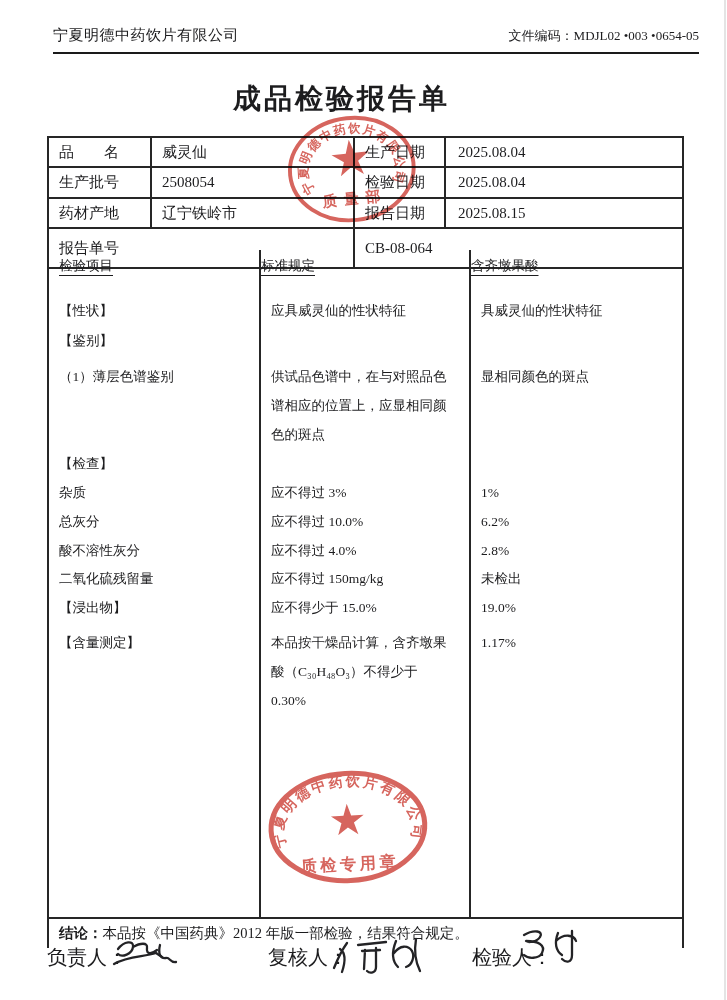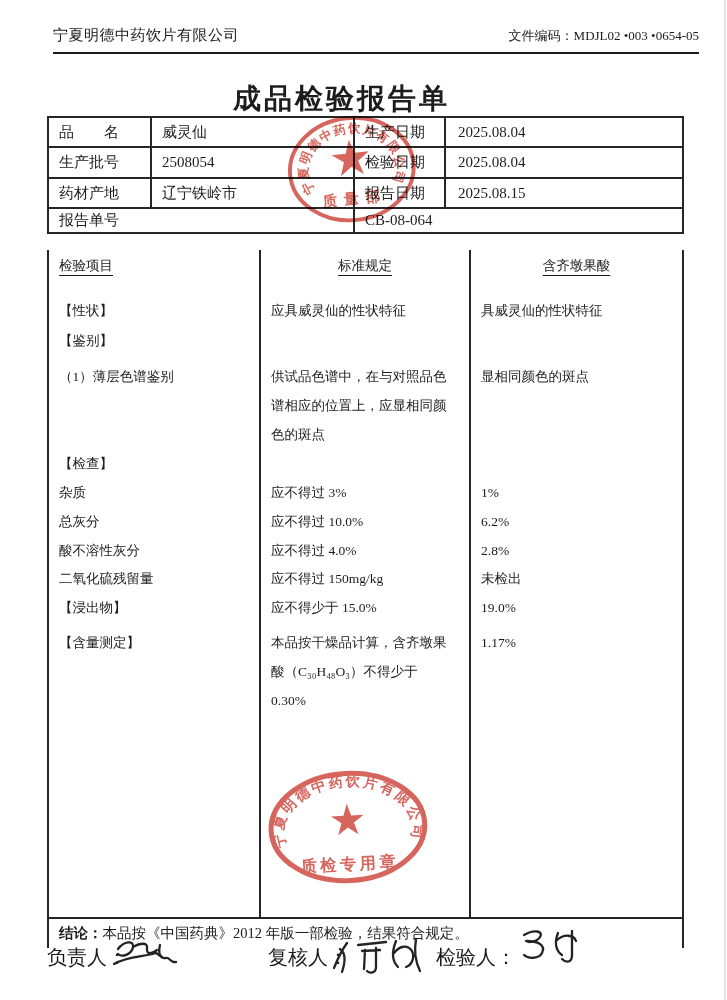--- a/index.html
+++ b/index.html
@@ -16,44 +16,44 @@
   .hdr .code{font-size:13px;}
 
   
   .title{position:absolute;left:0;top:80px;width:683px;text-align:center;
          font-size:28px;font-weight:bold;letter-spacing:3px;margin:0;}
 
   
   table{border-collapse:collapse;table-layout:fixed;position:absolute;left:47px;}
   td,th{border:2px solid #262626;padding:0 0 0 10px;text-align:left;font-weight:normal;
         overflow:hidden;white-space:normal;}
-  .t1{top:116px;width:635px;font-size:15px;}
+  .t1{top:136px;width:635px;font-size:15px;}
   .t1 col.c1{width:103px}.t1 col.c2{width:203px}.t1 col.c3{width:91px}.t1 col.c4{width:238px}
   .t1 tr{height:30px;}
   .t1 .v2{padding-left:12px;}
 
   .t2{top:250px;width:635px;font-size:13.5px;}
   .t2 col.c1{width:212px}.t2 col.c2{width:210px}.t2 col.c3{width:213px}
   .t2 td{border-top:none;border-bottom:none;vertical-align:middle;line-height:1.2;}
   .t2 tr.hdr-row{height:46px;}
   .t2 tr.hdr-row td{vertical-align:top;padding-top:8px;}
-  .t2 .ctr{text-align:center;padding-left:0;}
+  .t2 .ctr{text-align:left;padding-left:0;}
   .t2 .u{text-decoration:underline;text-underline-offset:5px;}
   .t2 tr.h30{height:30px}.t2 tr.h29{height:29px}.t2 tr.h28{height:28px}
   .t2 tr.tall{height:88px}.t2 tr.tall2{height:60px}
   .t2 tr.tall td,.t2 tr.tall2 td{vertical-align:top;padding-top:6px;line-height:29px;}
   .t2 tr.filler{height:203px}
   .t2 tr.concl{height:30px}
   .t2 tr.concl td{border-top:2px solid #262626;vertical-align:middle;font-size:14.5px;}
   .t2 tr.concl .b{font-weight:bold;}
   .t2 td.pr{padding-right:16px;}
 
   
   .signer{position:absolute;top:944px;font-size:20px;}
-  .s1{left:47px}.s2{left:268px}.s3{left:436px}
+  .s1{left:47px}.s2{left:268px}.s3{left:472px}
   .sig{position:absolute;}
   .sig path{fill:none;stroke:#232326;stroke-width:2.3;stroke-linecap:round;stroke-linejoin:round;}
 
   
   .stamp{position:absolute;mix-blend-mode:multiply;opacity:.85;pointer-events:none;}
   .stamp .sk{fill:none;stroke:#cf4a41;}
   .stamp text{fill:#cf4a41;font-family:"Liberation Sans","DejaVu Sans",sans-serif;font-weight:bold;}
   .stamp polygon{fill:#cf4a41;}
   .stamp-top{left:282px;top:112px;transform:rotate(-6deg);}
   .stamp-bot{left:262px;top:768px;transform:rotate(-3deg);}
@@ -89,21 +89,21 @@
       <td>2508054</td>
       <td>检验日期</td>
       <td class="v2">2025.08.04</td>
     </tr>
     <tr>
       <td>药材产地</td>
       <td>辽宁铁岭市</td>
       <td>报告日期</td>
       <td class="v2">2025.08.15</td>
     </tr>
-    <tr style="height:25px">
+    <tr style="height:40px">
       <td colspan="2">报告单号</td>
       <td colspan="2">CB-08-064</td>
     </tr>
   </tbody>
     </table>
 
   <table class="t2">
     <colgroup>
         <col class="c1">
         <col class="c2">

